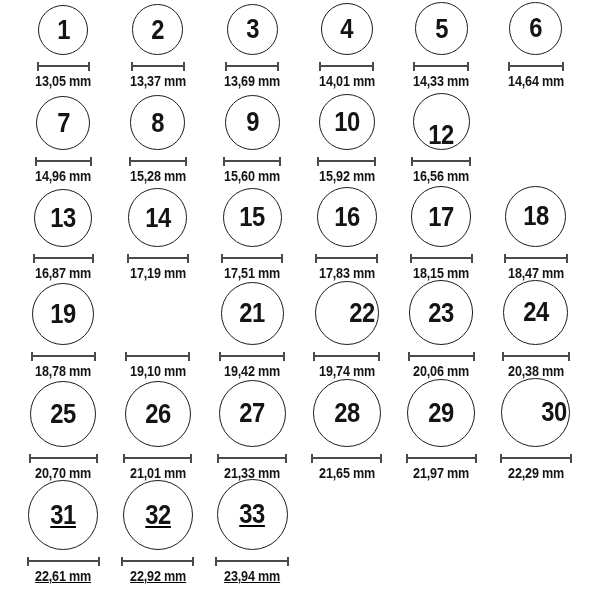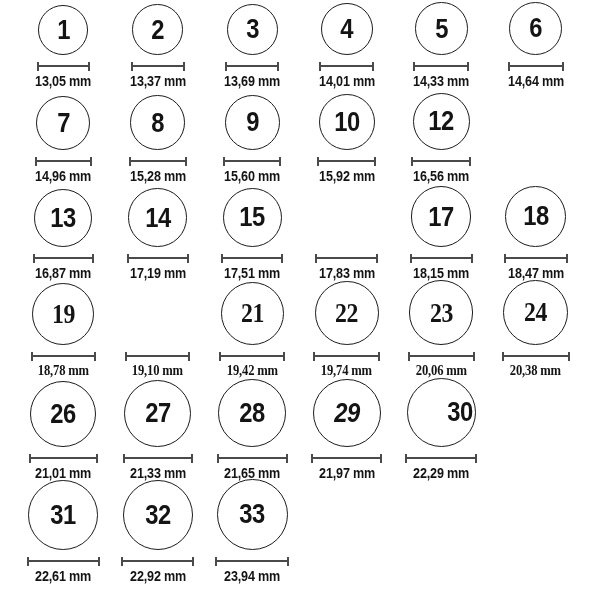--- a/index.html
+++ b/index.html
@@ -18,23 +18,23 @@
     padding-top: 0;
   }
   .row {
     display: flex;
     padding-left: 16px;
     box-sizing: border-box;
   }
   .row-1 { height: 95px; }
   .row-2 { height: 95px; }
   .row-3 { height: 97px; }
-  .row-4 { height: 98px; font-family: Liberation Serif, serif; }
+  .row-4 { height: 98px; }
   .row-5 { height: 102px; }
-  .row-6 { height: 113px; }
+  .row-6 { height: 113px; text-decoration: underline; }
   .cell {
     width: 94.5px;
     height: 100%;
     display: flex;
     flex-direction: column;
     align-items: center;
     justify-content: flex-end;
     padding-bottom: 6px;
     box-sizing: border-box;
   }
@@ -189,21 +189,21 @@
       <span class="num">10</span>
     </div>
     <div class="measure" style="width: 58.904px;">
       <div class="measure-line"></div>
     </div>
     <span class="mm-label">15,92 mm</span>
   </div>
 
 
   <div class="cell">
-    <div class="circle" style="width: 57.216px; height: 57.216px;">
+    <div class="circle" style="width: 57.216px; height: 57.216px; align-items: flex-end;">
       <span class="num">12</span>
     </div>
     <div class="measure" style="width: 60.216px;">
       <div class="measure-line"></div>
     </div>
     <span class="mm-label">16,56 mm</span>
   </div>
 </div>
       <div class="row row-3">
   <div class="cell">
@@ -230,20 +230,23 @@
     <div class="circle" style="width: 59.184px; height: 59.184px; text-align: right;">
       <span class="num">15</span>
     </div>
     <div class="measure" style="width: 62.184px;">
       <div class="measure-line"></div>
     </div>
     <span class="mm-label">17,51 mm</span>
   </div>
 
   <div class="cell">
+    <div class="circle" style="width: 59.84px; height: 59.84px;">
+      <span class="num">16</span>
+    </div>
     <div class="measure" style="width: 62.84px;">
       <div class="measure-line"></div>
     </div>
     <span class="mm-label">17,83 mm</span>
   </div>
 
   <div class="cell">
     <div class="circle" style="width: 60.496px; height: 60.496px;">
       <span class="num">17</span>
     </div>
@@ -285,21 +288,21 @@
     <div class="circle" style="width: 63.12px; height: 63.12px;">
       <span class="num">21</span>
     </div>
     <div class="measure" style="width: 66.12px;">
       <div class="measure-line"></div>
     </div>
     <span class="mm-label">19,42 mm</span>
   </div>
 
   <div class="cell">
-    <div class="circle" style="width: 63.776px; height: 63.776px;">
+    <div class="circle" style="width: 63.776px; height: 63.776px; justify-content: flex-end;">
       <span class="num">22</span>
     </div>
     <div class="measure" style="width: 66.776px;">
       <div class="measure-line"></div>
     </div>
     <span class="mm-label">19,74 mm</span>
   </div>
 
   <div class="cell">
     <div class="circle" style="width: 64.432px; height: 64.432px;">
@@ -315,20 +318,29 @@
     <div class="circle" style="width: 65.088px; height: 65.088px; text-align: right;">
       <span class="num">24</span>
     </div>
     <div class="measure" style="width: 68.088px;">
       <div class="measure-line"></div>
     </div>
     <span class="mm-label">20,38 mm</span>
   </div>
 </div>
       <div class="row row-5">
+  <div class="cell">
+    <div class="circle" style="width: 65.744px; height: 65.744px;">
+      <span class="num">25</span>
+    </div>
+    <div class="measure" style="width: 68.744px;">
+      <div class="measure-line"></div>
+    </div>
+    <span class="mm-label">20,70 mm</span>
+  </div>
 
   <div class="cell">
     <div class="circle" style="width: 66.4px; height: 66.4px;">
       <span class="num">26</span>
     </div>
     <div class="measure" style="width: 69.4px;">
       <div class="measure-line"></div>
     </div>
     <span class="mm-label">21,01 mm</span>
   </div>
@@ -347,21 +359,21 @@
     <div class="circle" style="width: 67.712px; height: 67.712px;">
       <span class="num">28</span>
     </div>
     <div class="measure" style="width: 70.712px;">
       <div class="measure-line"></div>
     </div>
     <span class="mm-label">21,65 mm</span>
   </div>
 
   <div class="cell">
-    <div class="circle" style="width: 68.368px; height: 68.368px; font-style: italic;">
+    <div class="circle" style="width: 68.368px; height: 68.368px;">
       <span class="num">29</span>
     </div>
     <div class="measure" style="width: 71.368px;">
       <div class="measure-line"></div>
     </div>
     <span class="mm-label">21,97 mm</span>
   </div>
 
   <div class="cell">
     <div class="circle" style="width: 69.024px; height: 69.024px; justify-content: flex-end;">

